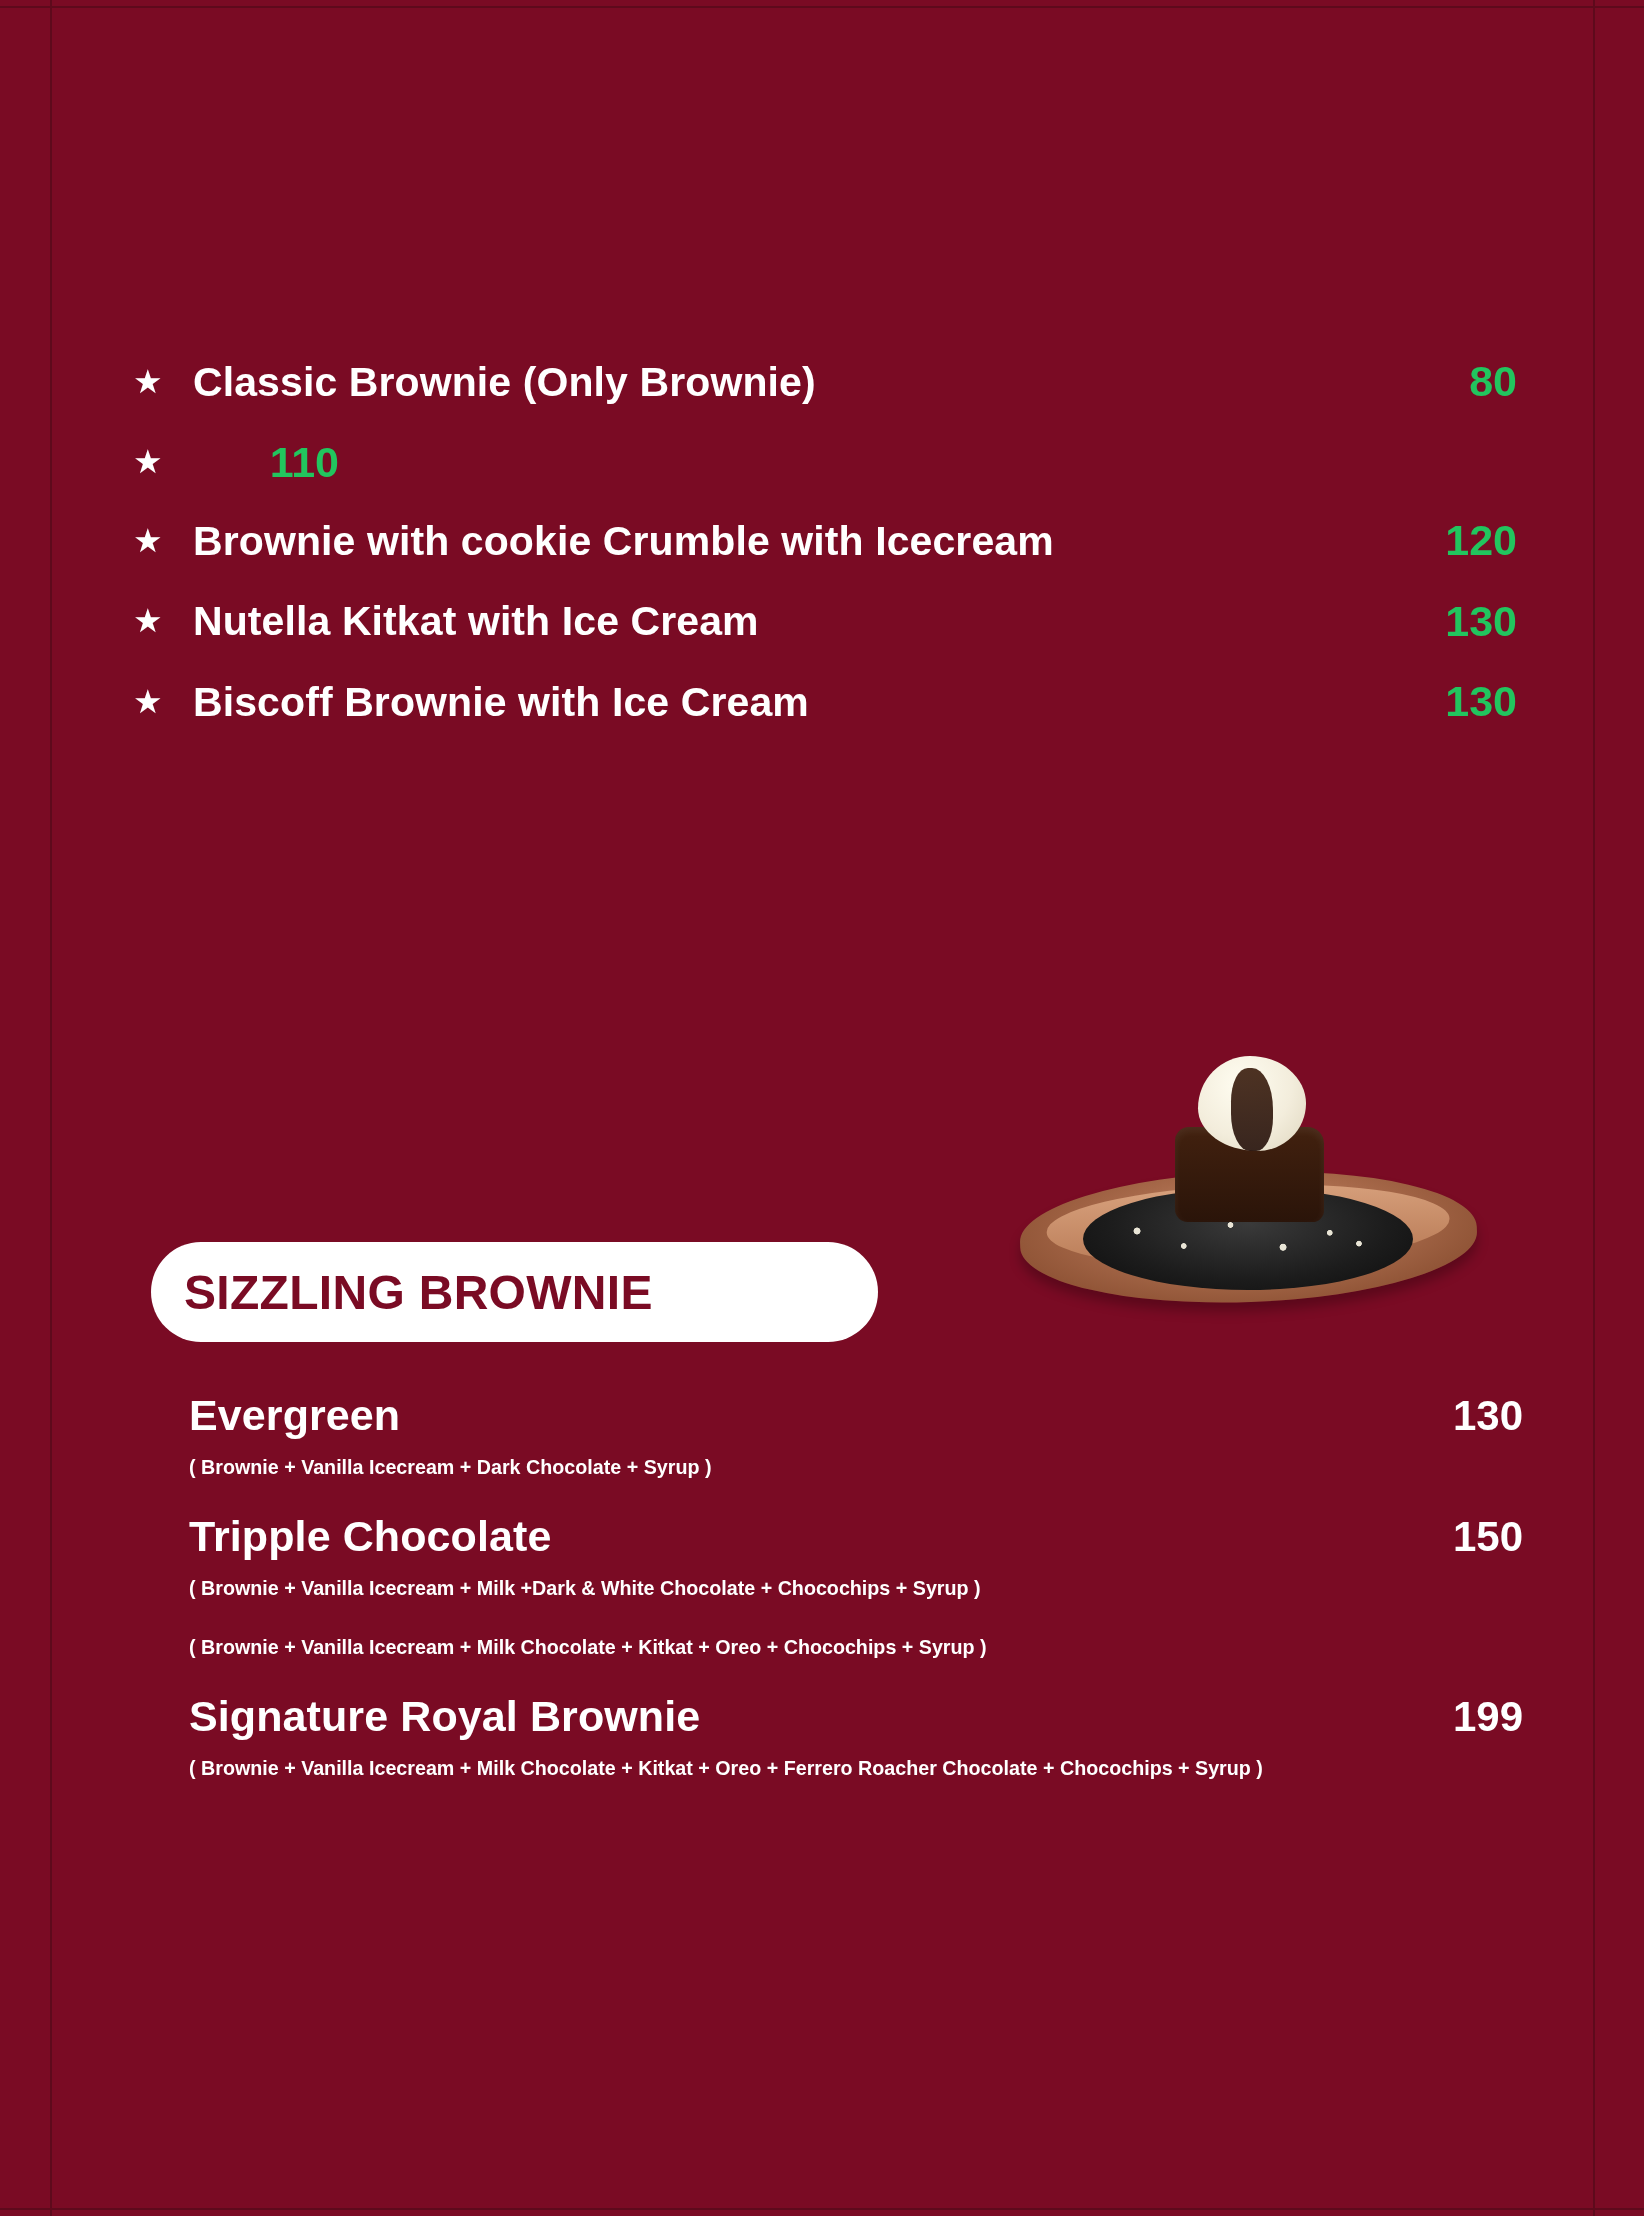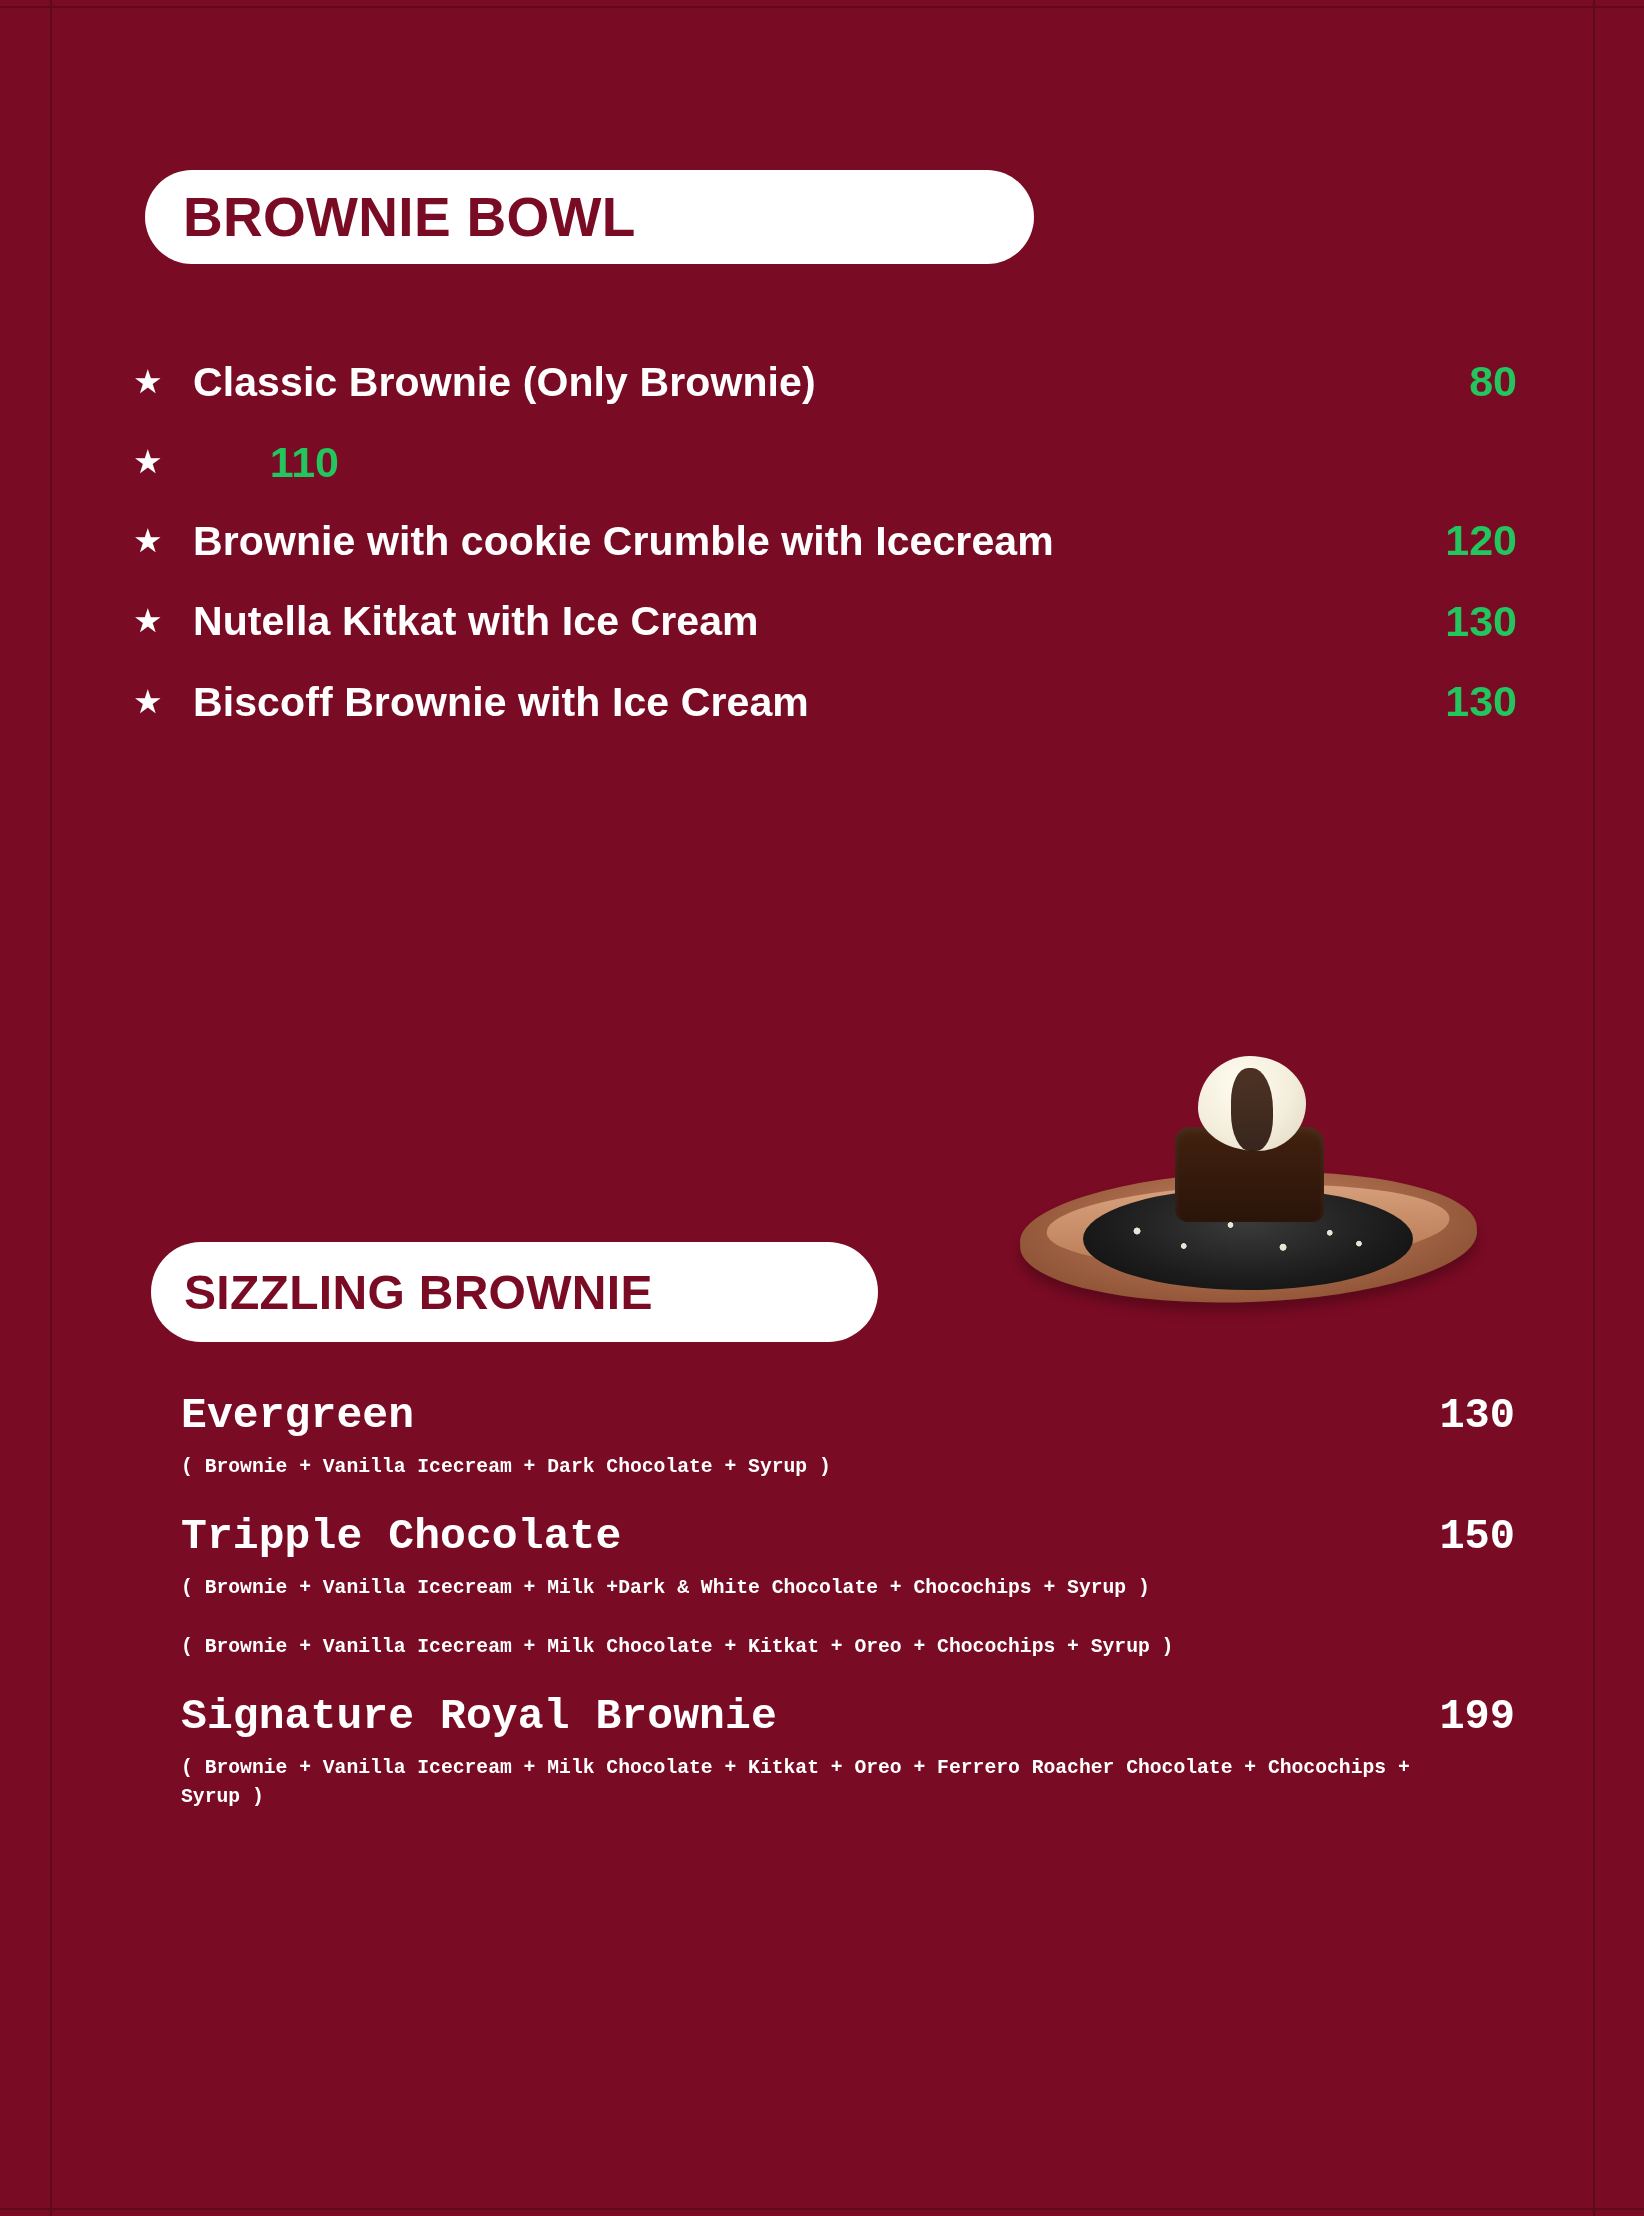--- a/index.html
+++ b/index.html
@@ -186,24 +186,23 @@
       radial-gradient(circle at 28% 70%, #e9e5d6 0 2.5px, transparent 3.2px),
       radial-gradient(circle at 44% 35%, #e9e5d6 0 2.5px, transparent 3.2px),
       radial-gradient(circle at 62% 72%, #e9e5d6 0 3.2px, transparent 3.8px),
       radial-gradient(circle at 78% 48%, #e9e5d6 0 2.5px, transparent 3.2px),
       radial-gradient(circle at 88% 66%, #e9e5d6 0 2.5px, transparent 3.2px);
   }
 
   
   .sizz-list {
     position: absolute;
-    left: 181px;
+    left: 189px;
     top: 1391px;
     width: 1334px;
-    font-family: Liberation Mono, monospace;
   }
   .sizz-row { margin-bottom: 30.5px; }
   .sizz-top {
     display: flex;
     align-items: baseline;
     justify-content: space-between;
   }
   .sizz-name {
     color: #ffffff;
     font-size: 43px;
@@ -250,23 +249,20 @@
 
 <div class="page">
 
   <div class="trim trim-left"></div>
   <div class="trim trim-right"></div>
   <div class="trim trim-top"></div>
   <div class="trim trim-bottom"></div>
 
   <div class="content">
 
-    <div class="pill" id="pill-brownie-bowl">
-      <span class="pill-text">BROWNIE BOWL</span>
-    </div>
 
     <div class="bowl-list">
 
       <div class="bowl-row">
         <span class="star">★</span>
         <span class="bowl-name">Classic Brownie (Only Brownie)</span>
         <span class="bowl-price">80</span>
       </div>
 
       <div class="bowl-row">

